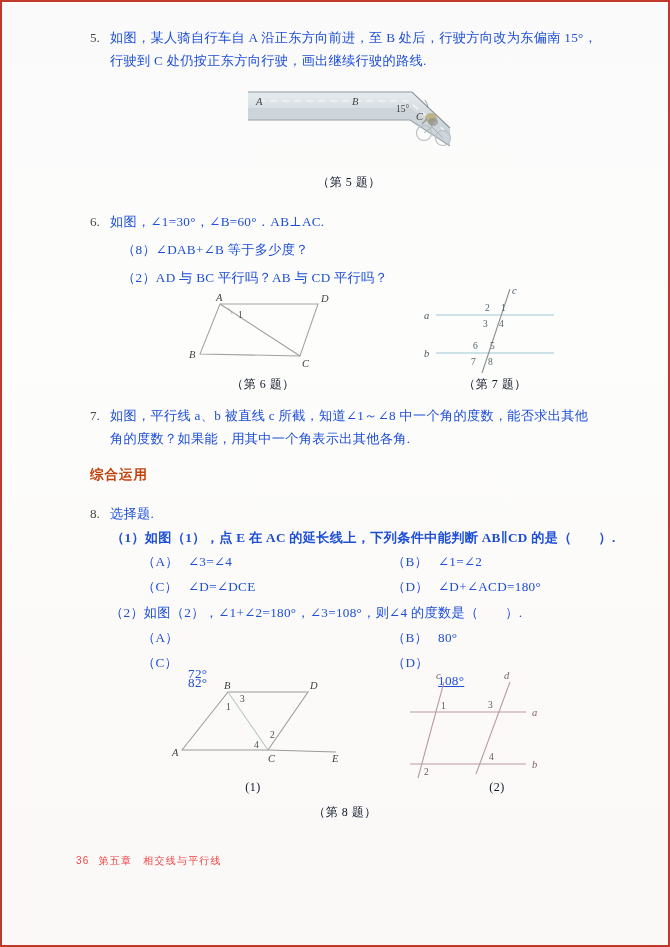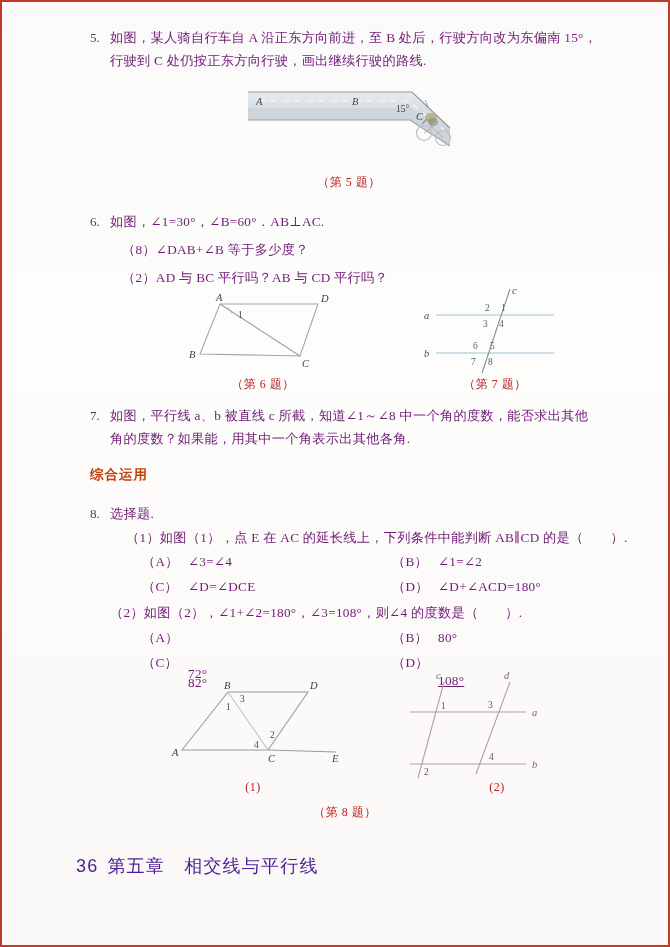--- a/index.html
+++ b/index.html
@@ -29,21 +29,21 @@
   .content {
     position: absolute;
     left: 0; top: 0;
     width: 666px;
     height: 943px;
   }
 
   
   .q {
     position: absolute;
-    color: #701a75;
+    color: #1d4ed8;
     font-size: 13.2px;
     line-height: 23px;
     letter-spacing: 0.3px;
     white-space: pre;
   }
   .num {
     position: absolute;
     color: #4a4a4a;
     font-size: 13.2px;
     line-height: 23px;
@@ -52,36 +52,36 @@
     position: absolute;
     font-family: "Liberation Sans", sans-serif;
     font-weight: bold;
     font-size: 13.5px;
     color: #c2410c;
     letter-spacing: 1px;
   }
   .caption {
     position: absolute;
     font-size: 12px;
-    color: #b91c1c;
+    color: #0f172a;
     text-align: center;
     letter-spacing: 0.5px;
   }
 
   
   .fig { position: absolute; }
   .fig svg { display: block; overflow: visible; }
 
   
   .footer {
     position: absolute;
     left: 74px;
     top: 852px;
-    font-size: 18px;
-    color: #4c1d95;
+    font-size: 10px;
+    color: #ef4444;
     letter-spacing: 1.2px;
   }
   .footer .pageno { margin-right: 9px; font-family: "Liberation Sans", sans-serif; }
   .watermark {
     position: absolute;
     right: 22px;
     top: 906px;
     font-family: "Liberation Sans", sans-serif;
     font-weight: bold;
     font-size: 16px;
@@ -182,21 +182,21 @@
 
     <div class="num" style="left:88px; top:402px;">7.</div>
     <div class="q" style="left:108px; top:402px;">如图，平行线 a、b 被直线 c 所截，知道∠1～∠8 中一个角的度数，能否求出其他</div>
     <div class="q" style="left:108px; top:425px;">角的度数？如果能，用其中一个角表示出其他各角.</div>
 
     <div class="sec-head" style="left:88px; top:464px;">综合运用</div>
 
     <div class="num" style="left:88px; top:500px;">8.</div>
     <div class="q" style="left:108px; top:500px;">选择题.</div>
 
-    <div class="q" style="left:124px; top:524px;">（1）如图（1），点 E 在 AC 的延长线上，下列条件中能判断 AB∥CD 的是（　　）.</div>
+    <div class="q" style="left:109px; top:524px;font-weight:bold;">（1）如图（1），点 E 在 AC 的延长线上，下列条件中能判断 AB∥CD 的是（　　）.</div>
 
     <div class="q" style="left:140px; top:548px;">（A）</div>
     <div class="q" style="left:186px; top:548px;">∠3=∠4</div>
     <div class="q" style="left:390px; top:548px;">（B）</div>
     <div class="q" style="left:436px; top:548px;">∠1=∠2</div>
 
     <div class="q" style="left:140px; top:573px;">（C）</div>
     <div class="q" style="left:186px; top:573px;">∠D=∠DCE</div>
     <div class="q" style="left:390px; top:573px;">（D）</div>
     <div class="q" style="left:436px; top:573px;">∠D+∠ACD=180°</div>

